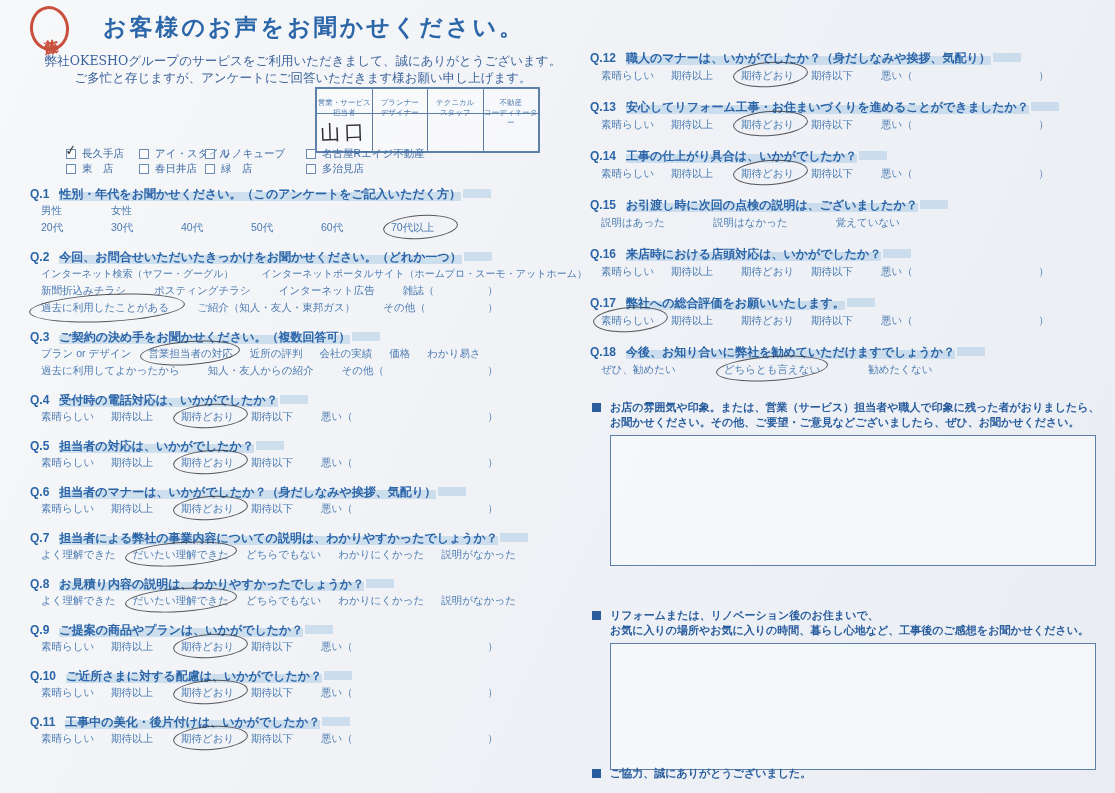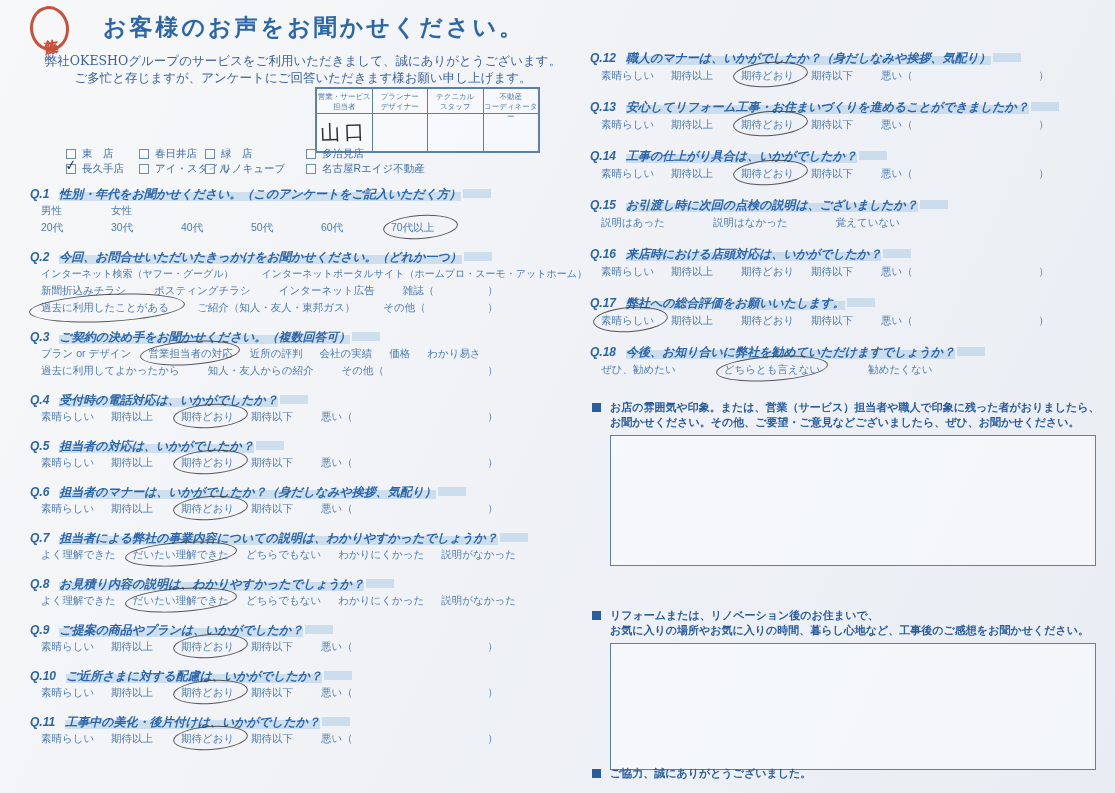--- a/index.html
+++ b/index.html
@@ -23,35 +23,35 @@
   }
   .intro{
     position:absolute;left:36px;top:52px;width:534px;text-align:center;
     color:#3c639c;font-size:12.5px;line-height:17px;
     font-family:"DejaVu Serif","Liberation Serif",serif;white-space:nowrap;
   }
   
   .staff-table{position:absolute;left:315px;top:87px;width:221px;border:2px solid #5d80a8;display:flex;background:rgba(253,254,255,.5);}
   .st-col{flex:1;min-width:0;}
   .st-col + .st-col{border-left:1px solid #5d80a8;}
-  .st-head{height:25px;border-bottom:1px solid #5d80a8;text-align:center;font-size:7.5px;line-height:10px;color:#4f7dae;padding-top:3px;box-sizing:border-box;}
+  .st-head{height:25px;border-bottom:1px solid #5d80a8;text-align:center;font-size:7.5px;line-height:10px;color:#4f7dae;padding-top:9px;box-sizing:border-box;}
   .st-val{height:37px;display:flex;align-items:center;justify-content:center;font-size:20px;color:#2e2e34;letter-spacing:4px;transform:rotate(-2deg);}
   
   .stores{position:absolute;left:66px;top:146px;font-size:10.5px;color:#3f6ca6;}
   .store-row{display:grid;grid-template-columns:73px 66px 101px auto;line-height:15px;white-space:nowrap;}
   .store-item{display:flex;align-items:center;}
   .cb{width:8px;height:8px;border:1.2px solid #6a8cb4;display:inline-block;margin-right:6px;position:relative;flex:none;background:rgba(255,255,255,.5);}
   .cb.checked::after{content:"✓";position:absolute;left:-2px;top:-7px;font-size:14px;color:#38383c;transform:rotate(-8deg);font-weight:bold;}
   
   .col{position:absolute;}
   #left-questions{left:30px;top:186px;width:540px;}
   #right-questions{left:590px;top:50px;width:518px;}
   .q{margin-bottom:13px;}
   #right-questions .q{margin-bottom:15px;}
-  .q-head{font-size:12px;font-weight:bold;color:#2b65a8;line-height:16px;white-space:nowrap;font-style:italic;}
+  .q-head{font-size:12px;font-weight:bold;color:#2b65a8;line-height:16px;white-space:nowrap;}
   .q-id{margin-right:10px;}
   .q-title{box-shadow:inset 0 -9px rgba(175,204,230,.55);}
   .q-head::after{content:"";display:inline-block;width:28px;height:9px;background:rgba(175,204,230,.55);margin-left:2px;}
   .q-row{display:flex;align-items:center;padding-left:11px;font-size:10.5px;color:#4a7ab1;line-height:17px;white-space:nowrap;}
   #right-questions .q-row{line-height:18px;}
   .opt{position:relative;margin-right:18px;}
   .row-slot .opt{min-width:59px;margin-right:11px;}
   .row-wide .opt{margin-right:28px;}
   .row-wide2 .opt{margin-right:48px;}
   .row-mid .opt{margin-right:17px;}
@@ -119,52 +119,52 @@
           <div>不動産</div>
           <div>コーディネーター</div>
         </div>
         <div class="st-val"></div>
       </div>
     </div>
 
   <div class="stores" id="store-rows">
       <div class="store-row">
         <span class="store-item">
-          <span class="cb"></span>
-          <span>東　店</span>
-        </span>
-        <span class="store-item">
-          <span class="cb"></span>
-          <span>春日井店</span>
-        </span>
-        <span class="store-item">
-          <span class="cb"></span>
-          <span>緑　店</span>
-        </span>
-        <span class="store-item">
-          <span class="cb"></span>
-          <span>多治見店</span>
-        </span>
-      </div>
-      <div class="store-row">
-        <span class="store-item">
           <span class="cb checked"></span>
           <span>長久手店</span>
         </span>
         <span class="store-item">
           <span class="cb"></span>
           <span>アイ・スタイル</span>
         </span>
         <span class="store-item">
           <span class="cb"></span>
           <span>リノキューブ</span>
         </span>
         <span class="store-item">
           <span class="cb"></span>
           <span>名古屋Rエイジ不動産</span>
+        </span>
+      </div>
+      <div class="store-row">
+        <span class="store-item">
+          <span class="cb"></span>
+          <span>東　店</span>
+        </span>
+        <span class="store-item">
+          <span class="cb"></span>
+          <span>春日井店</span>
+        </span>
+        <span class="store-item">
+          <span class="cb"></span>
+          <span>緑　店</span>
+        </span>
+        <span class="store-item">
+          <span class="cb"></span>
+          <span>多治見店</span>
         </span>
       </div>
     </div>
 
   <div class="col" id="left-questions">
       <div class="q">
         <div class="q-head"><span class="q-id">Q.1</span><span class="q-title">性別・年代をお聞かせください。（このアンケートをご記入いただく方）</span></div>
         <div class="q-row row-slot">
           <span class="opt">男性</span>
           <span class="opt">女性</span>

